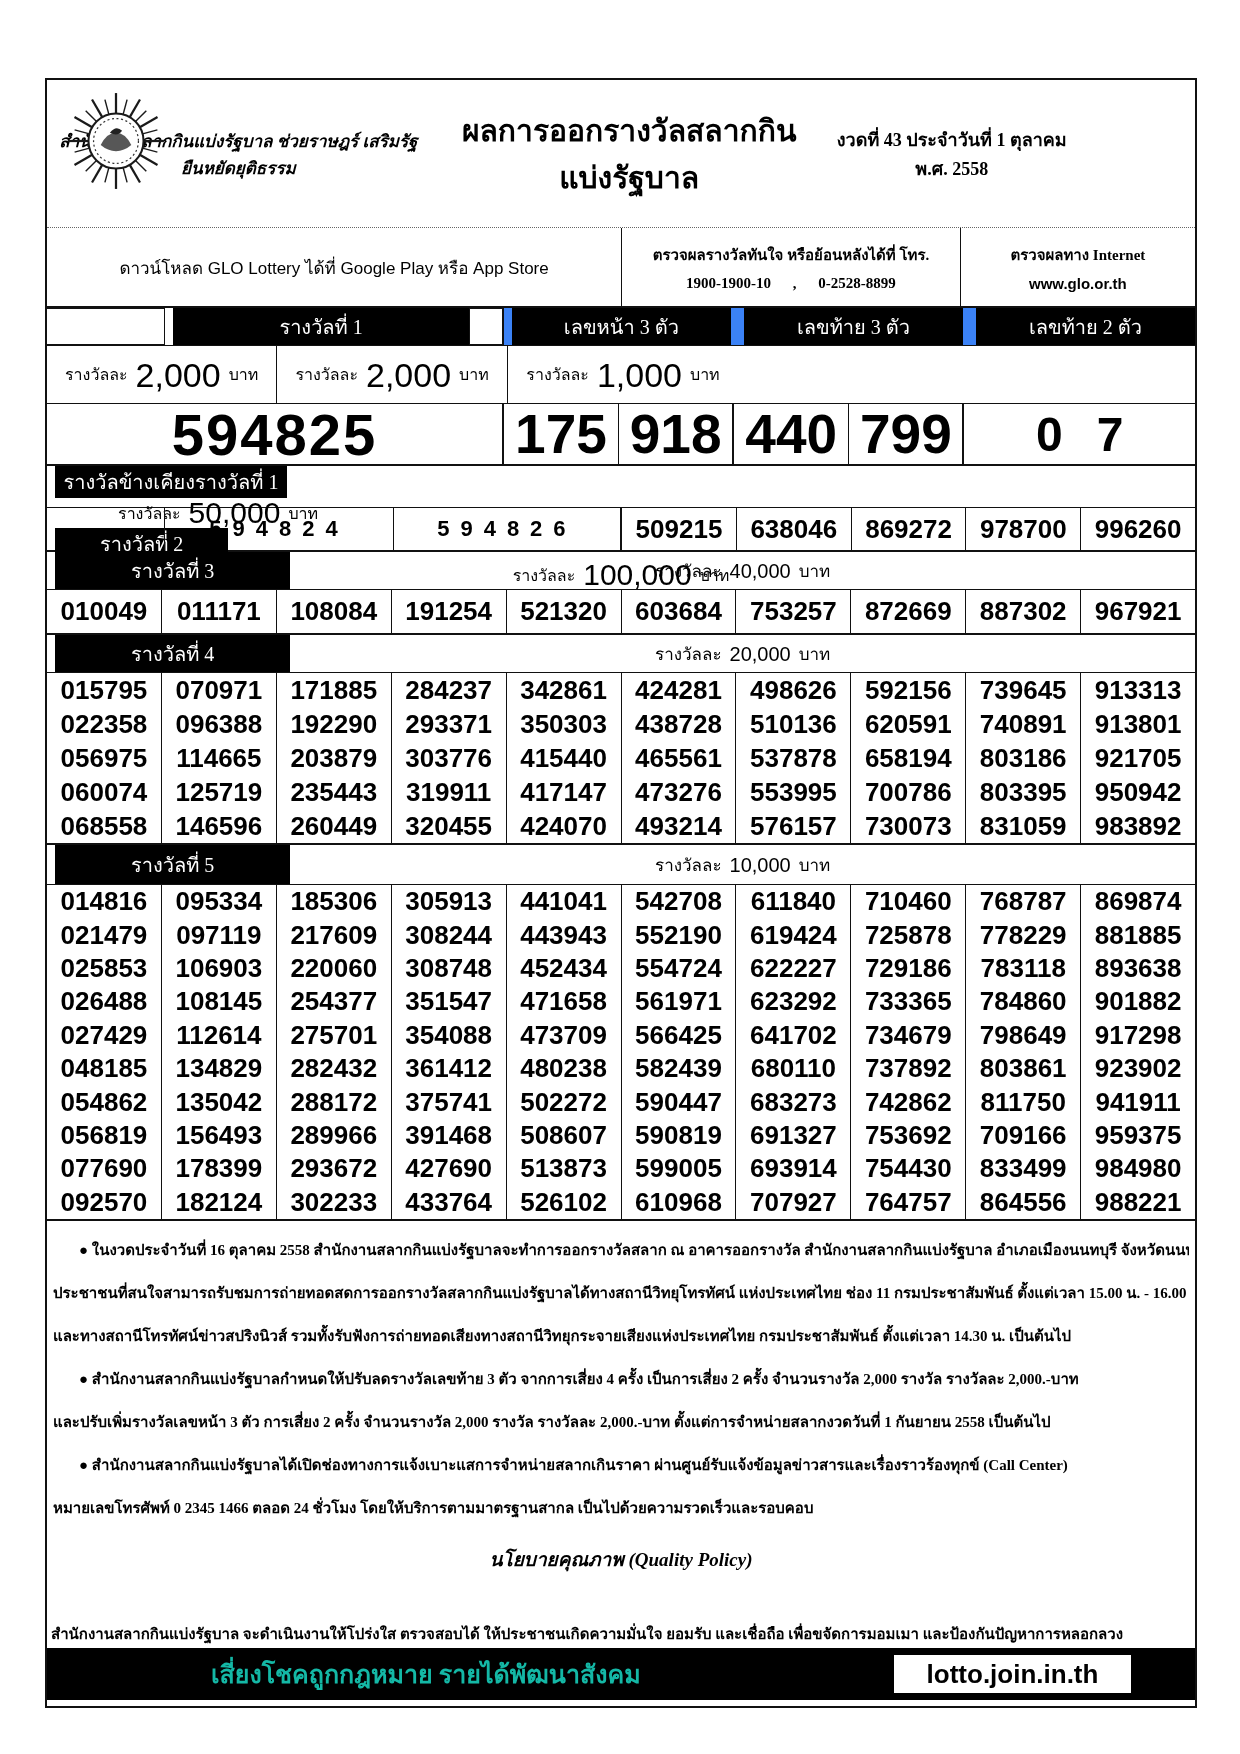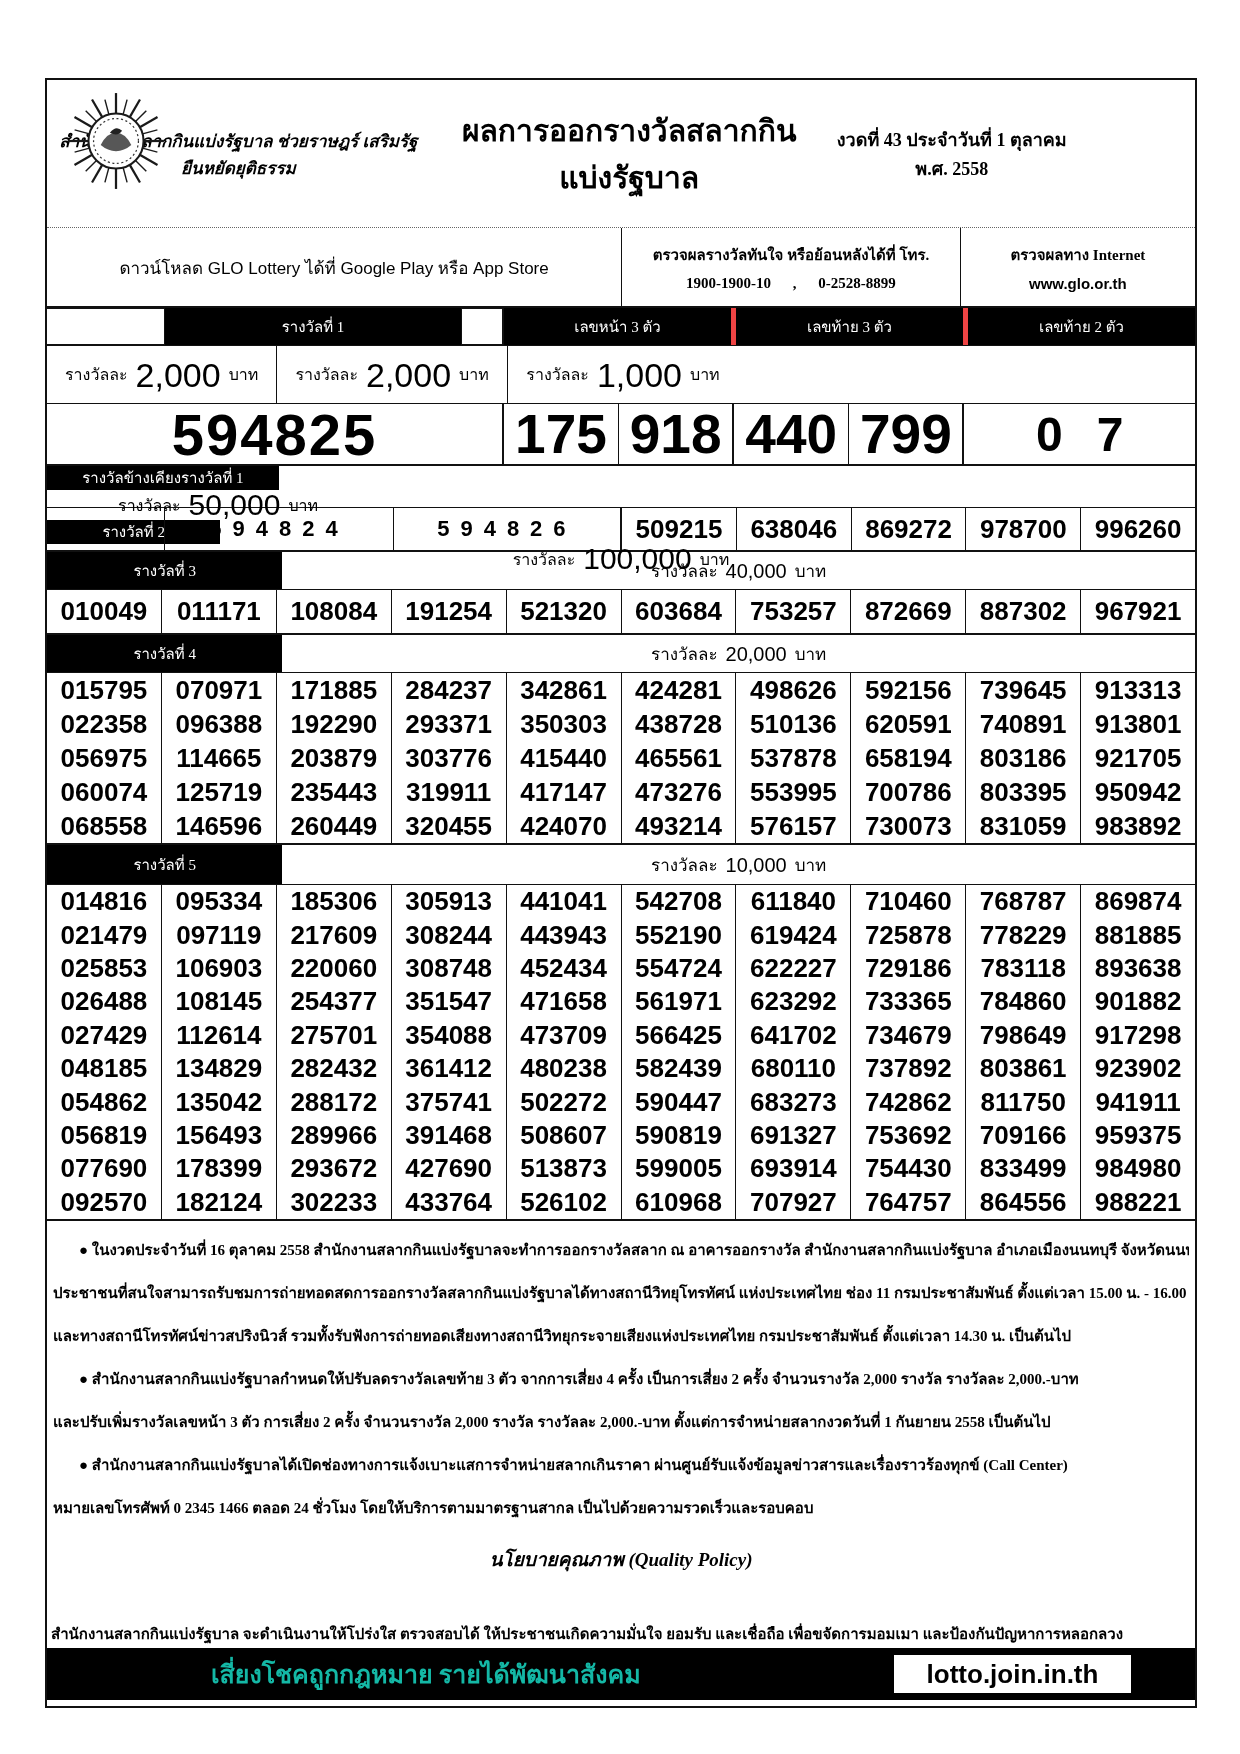--- a/index.html
+++ b/index.html
@@ -20,33 +20,33 @@
   .infobar .cell{box-sizing:border-box;display:flex;flex-direction:column;justify-content:center;
                  align-items:center;gap:8px;}
   .cell-download{width:50.1%;border-right:1px solid #111;font-size:17px;
                  font-family:"Liberation Sans","DejaVu Sans",sans-serif;}
   .cell-phone{width:29.5%;border-right:1px solid #111;font-size:15px;font-weight:bold;}
   .cell-inet{width:20.4%;font-size:15px;font-weight:bold;}
   .phoneline .sep{margin:0 18px;}
   .site{font-family:"Liberation Sans","DejaVu Sans",sans-serif;font-weight:bold;font-size:15px;}
   
   .blackbar{background:#000;color:#fff;display:flex;align-items:center;justify-content:center;
-            font-size:15px;}
+            font-size:20px;margin-left:8px;}
   .num{font-family:"Liberation Sans","DejaVu Sans",sans-serif;font-weight:bold;}
   .amount-sm{font-size:16px;}
   .amount-big{font-family:"Liberation Sans","DejaVu Sans",sans-serif;font-size:34px;line-height:1;}
   .amount-mid{font-family:"Liberation Sans","DejaVu Sans",sans-serif;font-size:30px;line-height:1;}
   .amount-sec{font-family:"Liberation Sans","DejaVu Sans",sans-serif;font-size:20px;line-height:1;}
   
   .p1header{display:flex;height:38px;border-bottom:1px solid #111;box-sizing:border-box;}
   .p1h-left{width:39.8%;display:flex;border-right:2px solid #111;box-sizing:border-box;}
   .p1h-sp1{width:26%;border:1px solid #111;border-left:none;box-sizing:border-box;}
   .p1h-bar{width:65%;}
   .p1h-sp2{flex:1;border:1px solid #111;border-right:none;box-sizing:border-box;}
-  .p1h-right{flex:1;display:flex;gap:5px;background:#ef4444;justify-content:space-between;}
+  .p1h-right{flex:1;display:flex;gap:5px;background:#3b82f6;justify-content:space-between;}
   .p1h-right .blackbar{flex:1;}
   
   .p1label{display:flex;height:58px;border-bottom:1px solid #111;box-sizing:border-box;}
   .p1label>div{display:flex;align-items:center;justify-content:center;box-sizing:border-box;}
   .p1l-left{width:39.8%;border-right:2px solid #111;font-size:17px;}
   .p1l-col{width:20.07%;border-right:1px solid #111;gap:8px;}
   .p1l-col:last-child{border-right:none;}
   
   .p1numbers{display:flex;height:62px;border-bottom:2px solid #111;box-sizing:border-box;}
   .p1numbers>div{display:flex;align-items:center;justify-content:center;box-sizing:border-box;}

